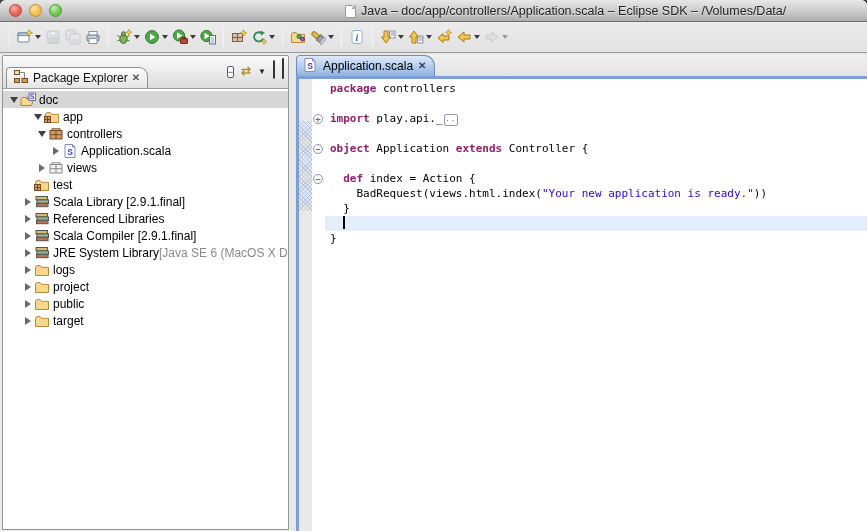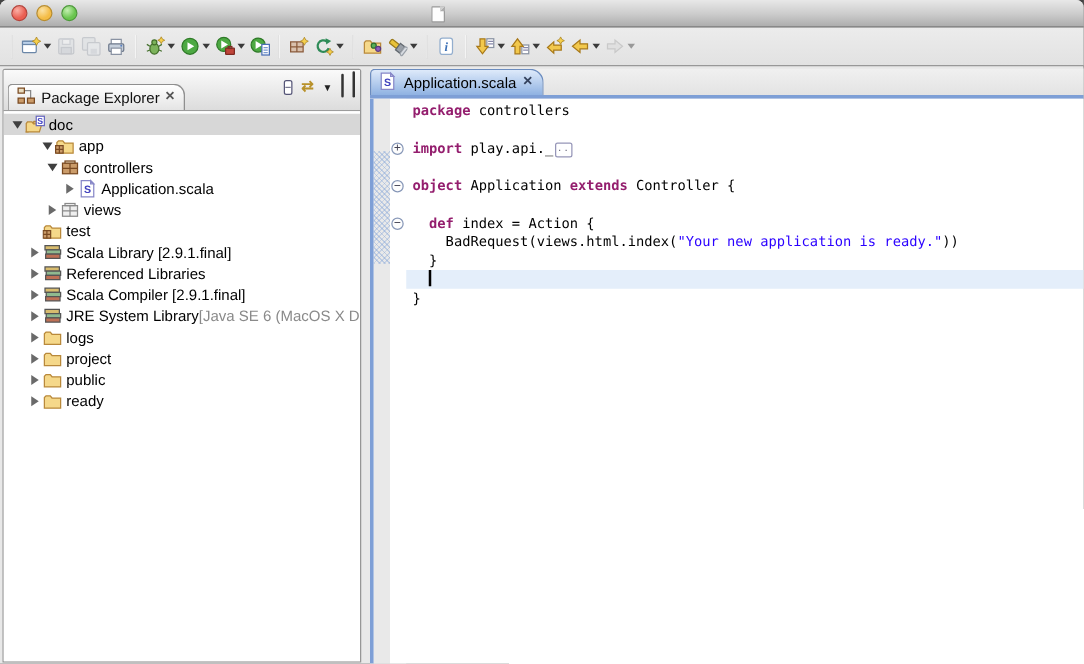--- a/index.html
+++ b/index.html
@@ -79,20 +79,21 @@
 <div class="window">
 
   <div class="titlebar">
     <div class="traffic">
       <span class="tl red"></span>
       <span class="tl yellow"></span>
       <span class="tl green"></span>
     </div>
     <div class="title-wrap">
       <span class="doc-icon"></span>
+      <span class="title-text">Java – doc/app/controllers/Application.scala – Eclipse SDK – /Volumes/Data/</span>
     </div>
   </div>
 
   <div class="toolbar" id="toolbar">
       <span class="tb-sep"></span>
       <span class="tb-btn">
         <span>
           <svg width="16" height="16" viewBox="0 0 16 16">
             <rect x="1" y="4" width="11" height="9" rx="1" fill="#fff" stroke="#6B87A8"></rect>
             <rect x="1" y="4" width="11" height="2.6" fill="#BCD2EA" stroke="#6B87A8"></rect>
@@ -469,21 +470,21 @@
           </div>
           <div class="row" style="padding-left: 19px;">
             <span class="expander">
               <span class="exp-closed"></span>
             </span>
             <span class="ticon">
               <svg width="16" height="16" viewBox="0 0 16 16">
                 <path d="M1.5 13.5 V5 L2.8 3.6 H6.2 L7.6 5.4 H14.5 V13.5 Z" fill="#F5D88A" stroke="#B9893B"></path>
               </svg>
             </span>
-            <span class="tlabel">ready</span>
+            <span class="tlabel">target</span>
           </div>
         </div>
     </div>
 
     <div class="editor-panel">
       <div class="editor-tabbar">
         <div class="editor-tab">
           <span id="ed-tab-icon"><svg width="16" height="16" viewBox="0 0 16 16">
                 <path d="M3 1.5 H10.5 L13 4 V14.5 H3 Z" fill="#fff" stroke="#8888C8"></path>
                 <path d="M10.5 1.5 L13 4 H10.5 Z" fill="#D8D8F0" stroke="#8888C8"></path>

